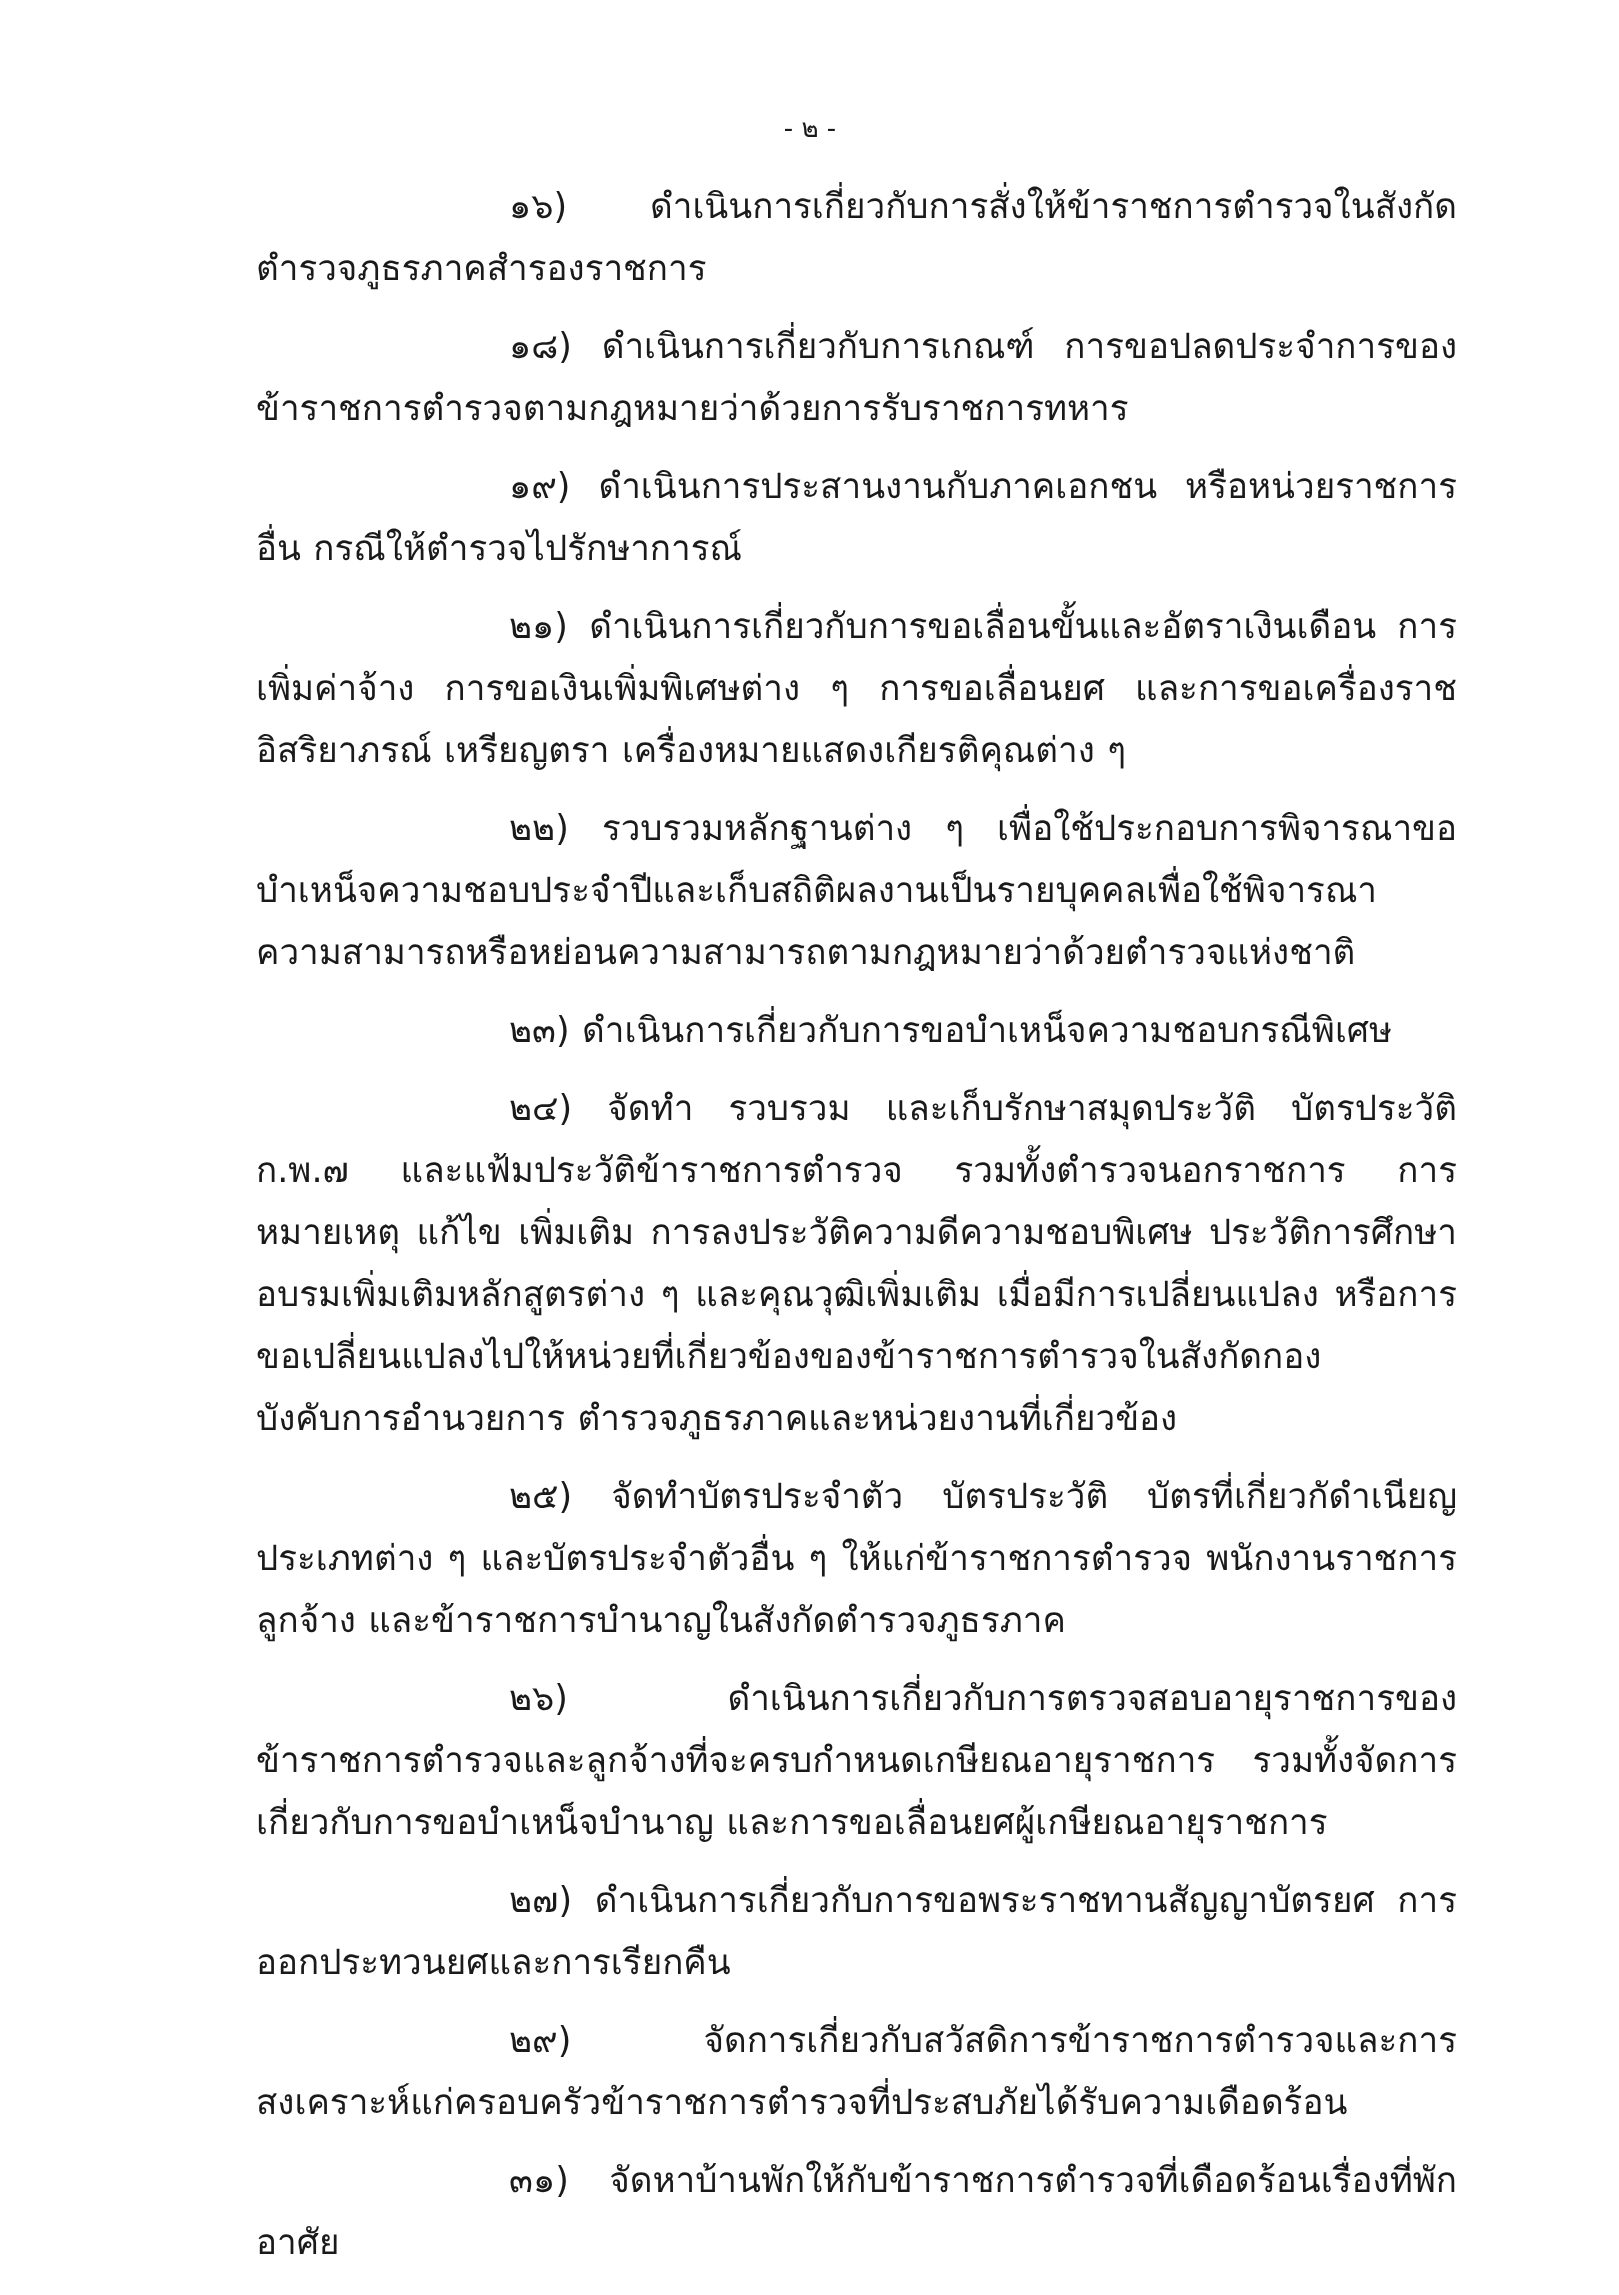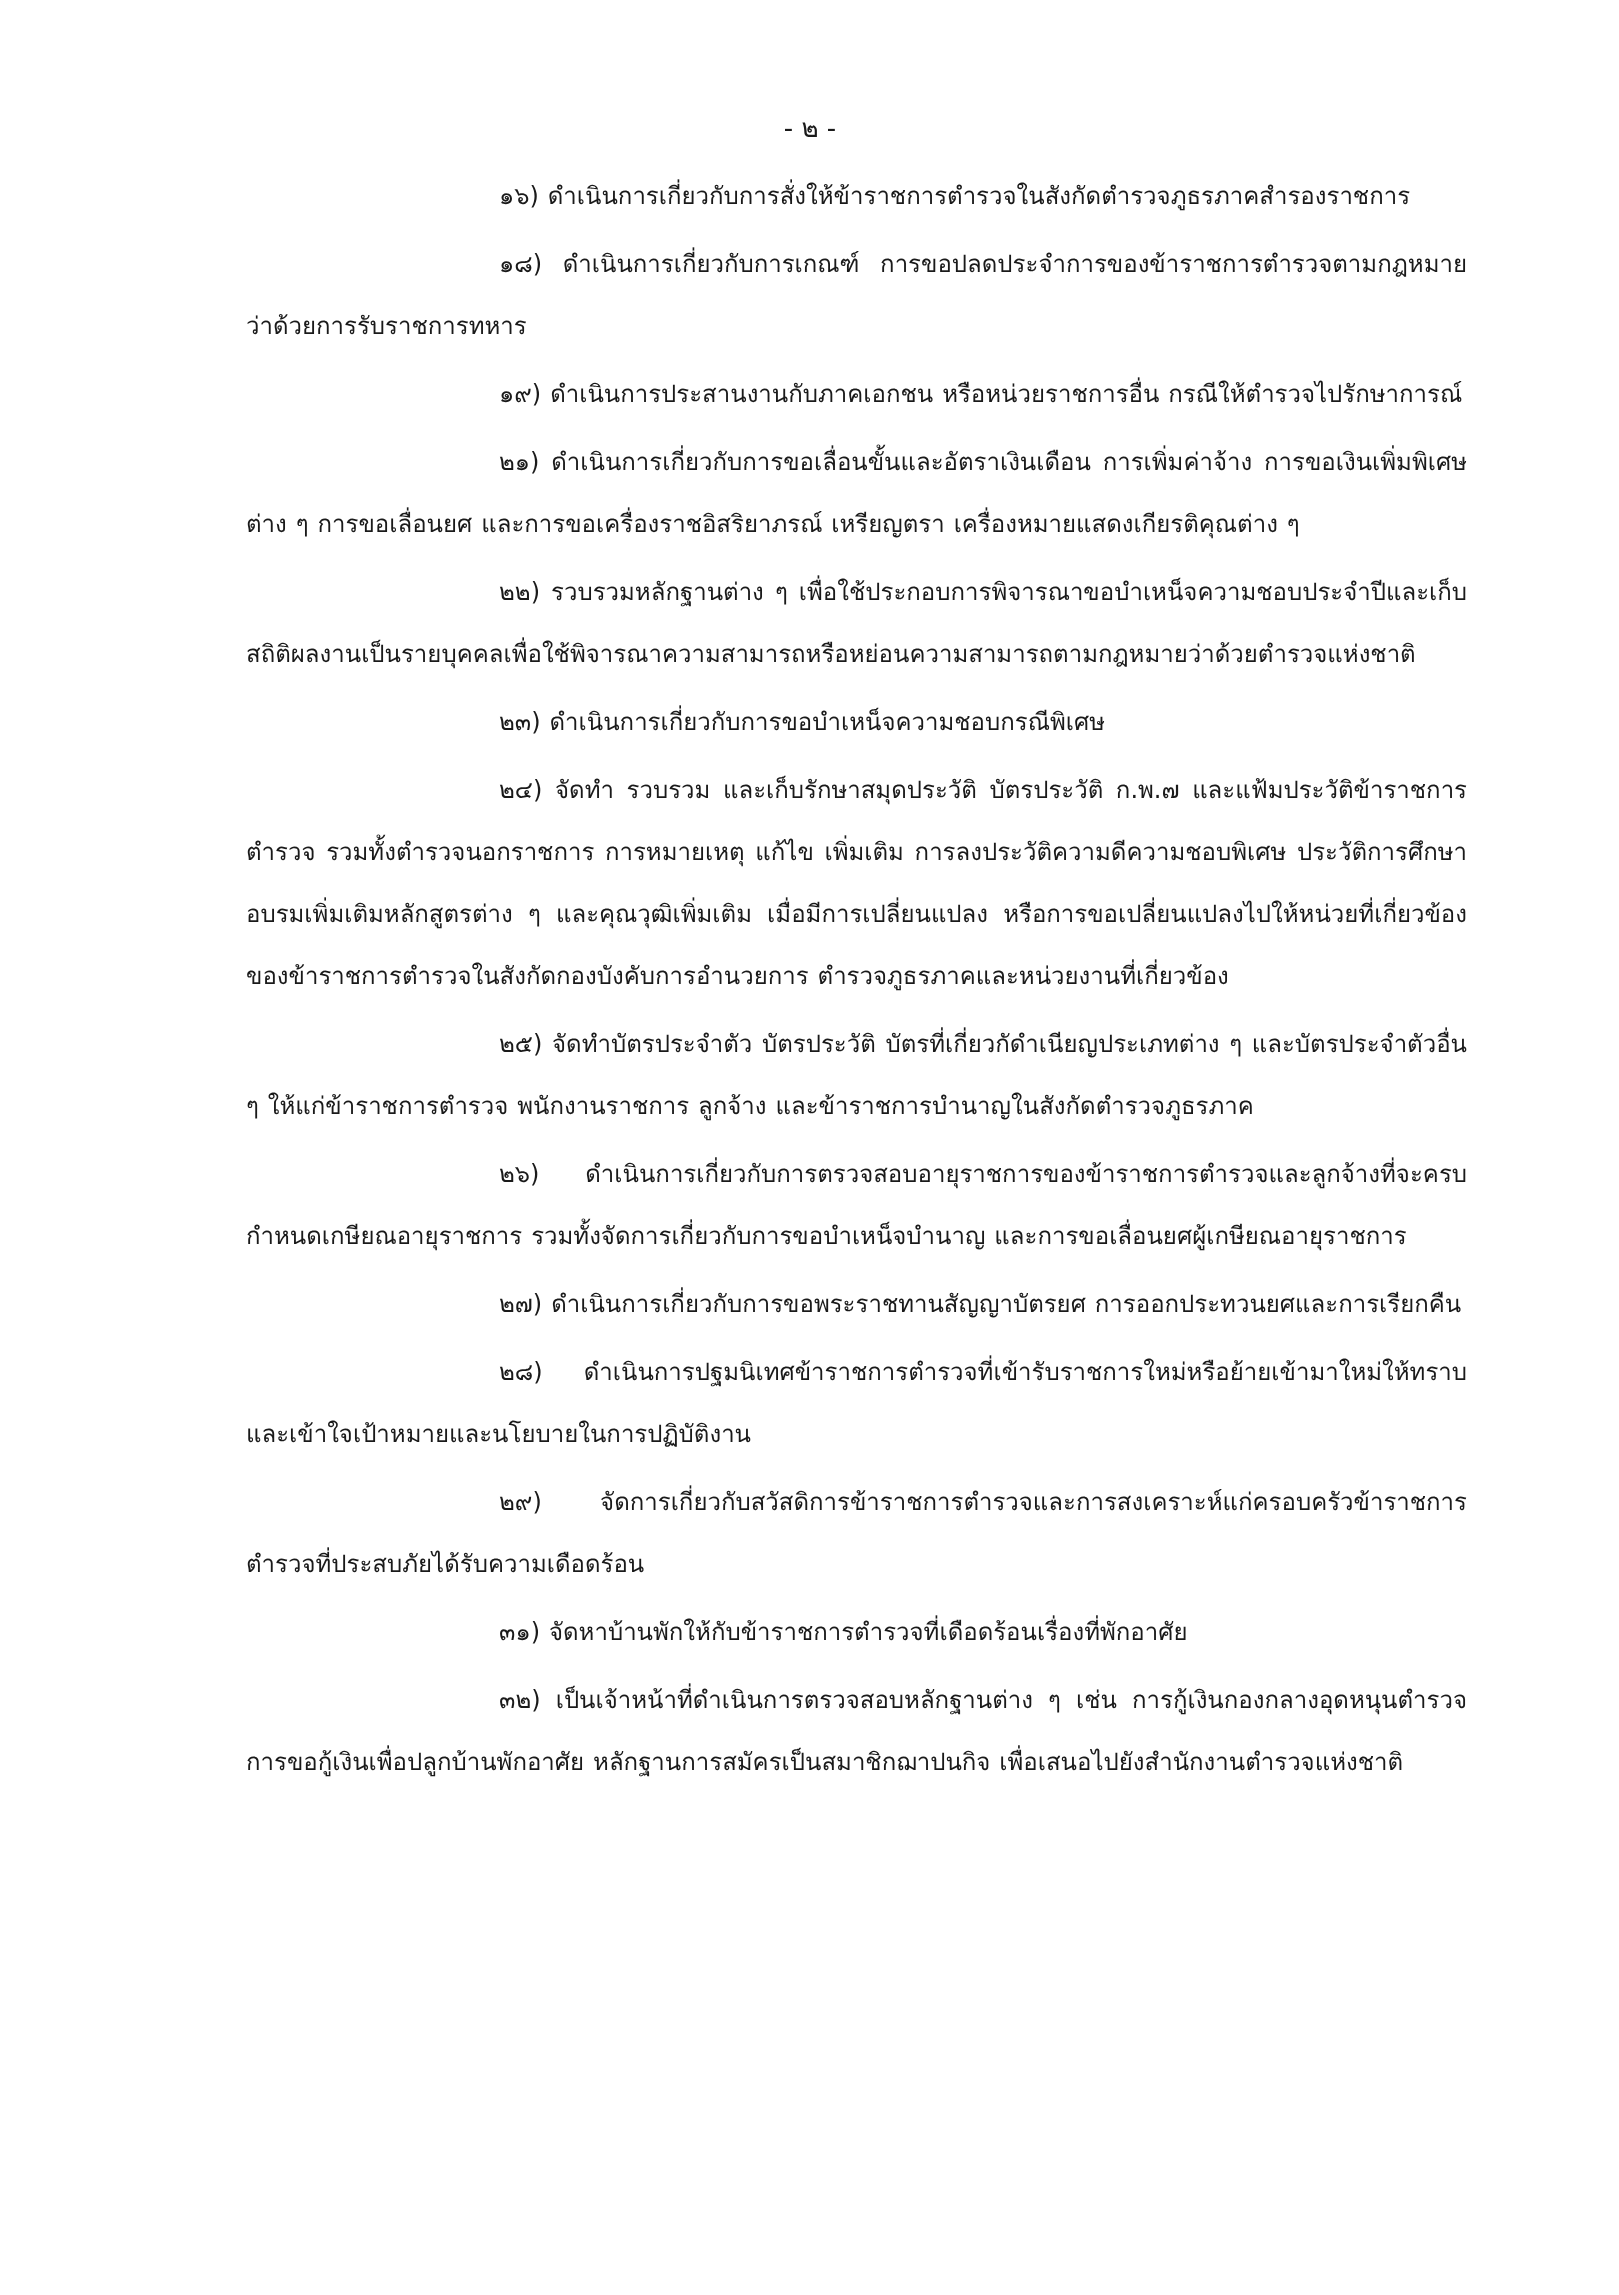--- a/index.html
+++ b/index.html
@@ -31,25 +31,25 @@
       font-size: 26px;
       line-height: 39px;
     }
     .content {
       position: absolute;
       left: 240px;
       top: 159px;
       width: 1233px;
     }
     .item {
-      font-size: 24px;
+      font-size: 35px;
       line-height: 62px;
       text-align: justify;
       text-indent: 253px;
-      margin: 6px;
+      margin: 16px;
       white-space: normal;
       word-spacing: 1.3px;
     }
     .item .num { }
   </style>
 </head>
 <body>
 
 <div class="page">
   <div class="page-number">- ๒ -</div>
@@ -58,20 +58,19 @@
     <p class="item"><span class="num">๑๖)</span> <span>ดำเนินการเกี่ยวกับการสั่งให้ข้าราชการตำรวจในสังกัดตำรวจภูธรภาคสำรองราชการ</span></p>
     <p class="item"><span class="num">๑๘)</span> <span>ดำเนินการเกี่ยวกับการเกณฑ์ การขอปลดประจำการของข้าราชการตำรวจตามกฎหมายว่าด้วยการรับราชการทหาร</span></p>
     <p class="item"><span class="num">๑๙)</span> <span>ดำเนินการประสานงานกับภาคเอกชน หรือหน่วยราชการอื่น กรณีให้ตำรวจไปรักษาการณ์</span></p>
     <p class="item"><span class="num">๒๑)</span> <span>ดำเนินการเกี่ยวกับการขอเลื่อนขั้นและอัตราเงินเดือน การเพิ่มค่าจ้าง การขอเงินเพิ่มพิเศษต่าง ๆ การขอเลื่อนยศ และการขอเครื่องราชอิสริยาภรณ์ เหรียญตรา เครื่องหมายแสดงเกียรติคุณต่าง ๆ</span></p>
     <p class="item"><span class="num">๒๒)</span> <span>รวบรวมหลักฐานต่าง ๆ เพื่อใช้ประกอบการพิจารณาขอบำเหน็จความชอบประจำปีและเก็บสถิติผลงานเป็นรายบุคคลเพื่อใช้พิจารณาความสามารถหรือหย่อนความสามารถตามกฎหมายว่าด้วยตำรวจแห่งชาติ</span></p>
     <p class="item"><span class="num">๒๓)</span> <span>ดำเนินการเกี่ยวกับการขอบำเหน็จความชอบกรณีพิเศษ</span></p>
     <p class="item"><span class="num">๒๔)</span> <span>จัดทำ รวบรวม และเก็บรักษาสมุดประวัติ บัตรประวัติ ก.พ.๗ และแฟ้มประวัติข้าราชการตำรวจ รวมทั้งตำรวจนอกราชการ การหมายเหตุ แก้ไข เพิ่มเติม การลงประวัติความดีความชอบพิเศษ ประวัติการศึกษาอบรมเพิ่มเติมหลักสูตรต่าง ๆ และคุณวุฒิเพิ่มเติม เมื่อมีการเปลี่ยนแปลง หรือการขอเปลี่ยนแปลงไปให้หน่วยที่เกี่ยวข้องของข้าราชการตำรวจในสังกัดกองบังคับการอำนวยการ ตำรวจภูธรภาคและหน่วยงานที่เกี่ยวข้อง</span></p>
     <p class="item"><span class="num">๒๕)</span> <span>จัดทำบัตรประจำตัว บัตรประวัติ บัตรที่เกี่ยวกัดำเนียญประเภทต่าง ๆ และบัตรประจำตัวอื่น ๆ ให้แก่ข้าราชการตำรวจ พนักงานราชการ ลูกจ้าง และข้าราชการบำนาญในสังกัดตำรวจภูธรภาค</span></p>
     <p class="item"><span class="num">๒๖)</span> <span> ดำเนินการเกี่ยวกับการตรวจสอบอายุราชการของข้าราชการตำรวจและลูกจ้างที่จะครบกำหนดเกษียณอายุราชการ รวมทั้งจัดการเกี่ยวกับการขอบำเหน็จบำนาญ และการขอเลื่อนยศผู้เกษียณอายุราชการ</span></p>
     <p class="item"><span class="num">๒๗)</span> <span>ดำเนินการเกี่ยวกับการขอพระราชทานสัญญาบัตรยศ การออกประทวนยศและการเรียกคืน</span></p>
-    <p class="item"><span class="num">๒๘)</span> <span>ดำเนินการปฐมนิเทศข้าราชการตำรวจที่เข้ารับราชการใหม่หรือย้ายเข้ามาใหม่ให้ทราบและเข้าใจเป้าหมายและนโยบายในการปฏิบัติงาน</span></p>
     <p class="item"><span class="num">๒๙)</span> <span>จัดการเกี่ยวกับสวัสดิการข้าราชการตำรวจและการสงเคราะห์แก่ครอบครัวข้าราชการตำรวจที่ประสบภัยได้รับความเดือดร้อน</span></p>
     <p class="item"><span class="num">๓๑)</span> <span>จัดหาบ้านพักให้กับข้าราชการตำรวจที่เดือดร้อนเรื่องที่พักอาศัย</span></p>
     <p class="item"><span class="num">๓๒)</span> <span>เป็นเจ้าหน้าที่ดำเนินการตรวจสอบหลักฐานต่าง ๆ เช่น การกู้เงินกองกลางอุดหนุนตำรวจ การขอกู้เงินเพื่อปลูกบ้านพักอาศัย หลักฐานการสมัครเป็นสมาชิกฌาปนกิจ เพื่อเสนอไปยังสำนักงานตำรวจแห่งชาติ</span></p>
 
   </div>
 </div>
 
 
 </body></html>

